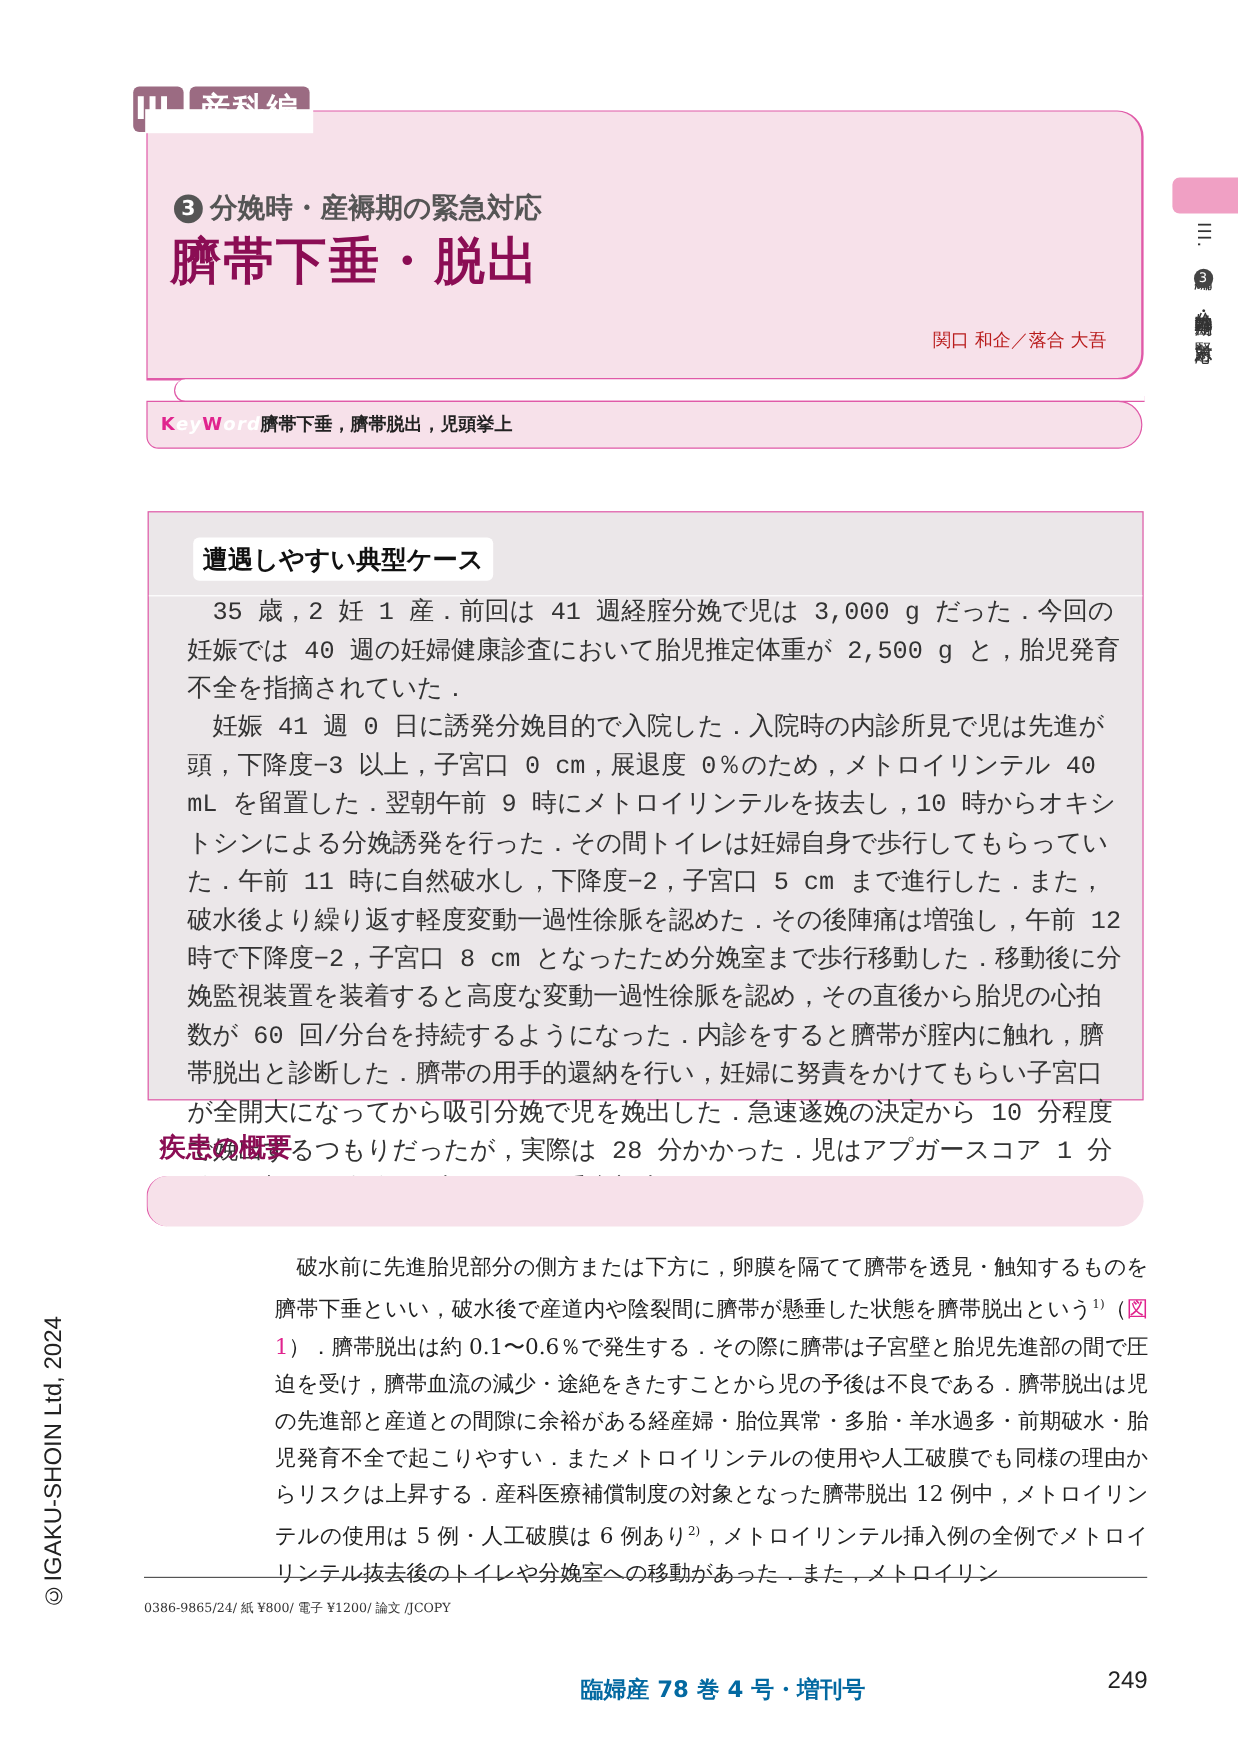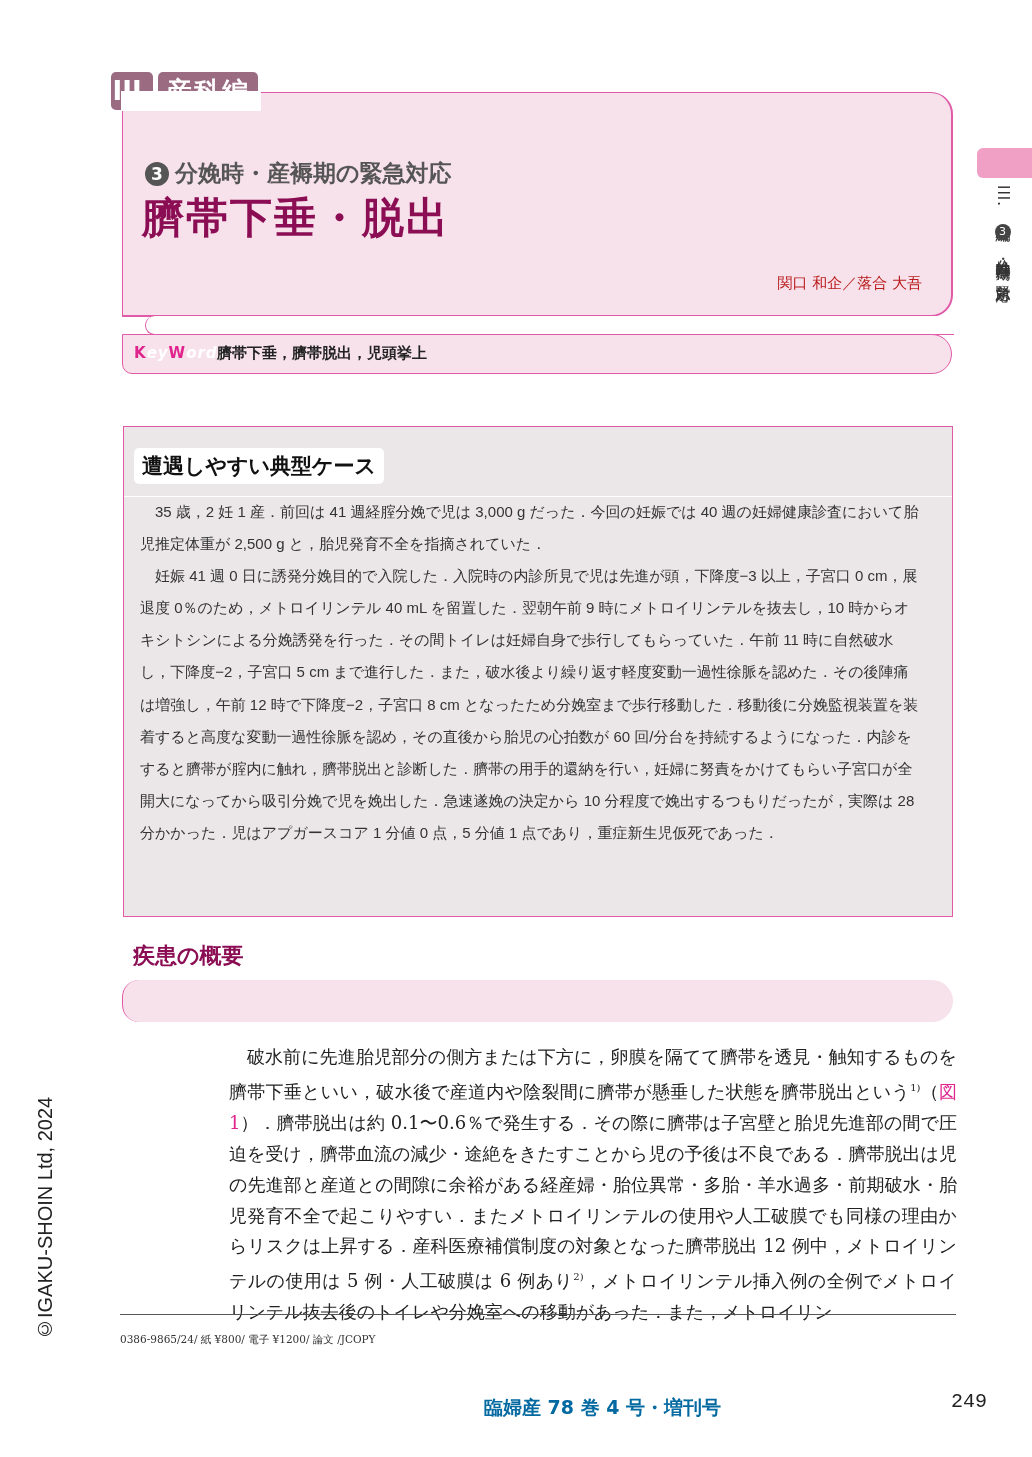--- a/index.html
+++ b/index.html
@@ -68,26 +68,26 @@
     font-size: 11px; text-align: center; line-height: 16px; writing-mode: horizontal-tb; margin: 2px 0;
   }
 
   
   .case-box {
     position: absolute; left: 123px; top: 426px; width: 828px; height: 489px;
     background: #ebe7e9; border: 1px solid #e05aa8;
   }
   .case-divider { position: absolute; left: 124px; top: 496px; width: 828px; height: 1px; background: #fff; }
   .case-heading {
-    position: absolute; left: 134px; top: 448px; padding: 4px 8px; background: #fff; border-radius: 5px;
+    position: absolute; left: 161px; top: 448px; padding: 4px 8px; background: #fff; border-radius: 5px;
     font-size: 21px; color: #111; font-weight: bold;
   }
   .case-body {
-    position: absolute; left: 140px; top: 496px; width: 782px; font-size: 15px; line-height: 32.1px; color: #333;
-    font-family: Liberation Sans, sans-serif;
+    position: absolute; left: 156px; top: 496px; width: 782px; font-size: 21px; line-height: 32.1px; color: #333;
+    font-family: Liberation Mono, monospace;
   }
   .case-body p { margin: 0; text-indent: 1em; }
 
   
   .sec-head {
     position: absolute; left: 122px; top: 980px; width: 830px; height: 42px; background: #f7e1ea;
     border-radius: 18px 22px 22px 18px;
     border-left: 1px solid #e05aa8;
   }
   .sec-head-text { position: absolute; left: 133px; top: 941px; font-size: 22px; font-weight: bold; color: #8b0d54; }
@@ -105,21 +105,21 @@
     font-family: "Liberation Sans", sans-serif; font-size: 20px; color: #222; height: 250px;
   }
 
   .foot-rule { position: absolute; left: 120px; top: 1314px; width: 836px; height: 1px; background: #555; }
   .affil {
     position: absolute; left: 120px; top: 1324px; font-size: 13.5px; line-height: 19px; color: #333;
     font-family: "DejaVu Serif", serif;
   }
   .bottom-code { position: absolute; left: 120px; top: 1333px; font-size: 10.5px; color: #333; font-family: "DejaVu Serif", serif; }
   .bottom-journal { position: absolute; left: 484px; top: 1395px; font-size: 19px; font-weight: bold; color: #0369a1; }
-  .page-num { position: absolute; left: 951px; top: 1390px; font-size: 20px; color: #222; font-family: Liberation Mono, monospace; }
+  .page-num { position: absolute; left: 923px; top: 1390px; font-size: 20px; color: #222; font-family: Liberation Sans, sans-serif; }
 </style>
 </head>
 <body>
 
 <div class="badge badge-num">III.</div>
 <div class="badge badge-sec">産科編</div>
 
 <div class="header-panel"></div>
 <div class="subtitle">
   <span class="circle-num">3</span>

